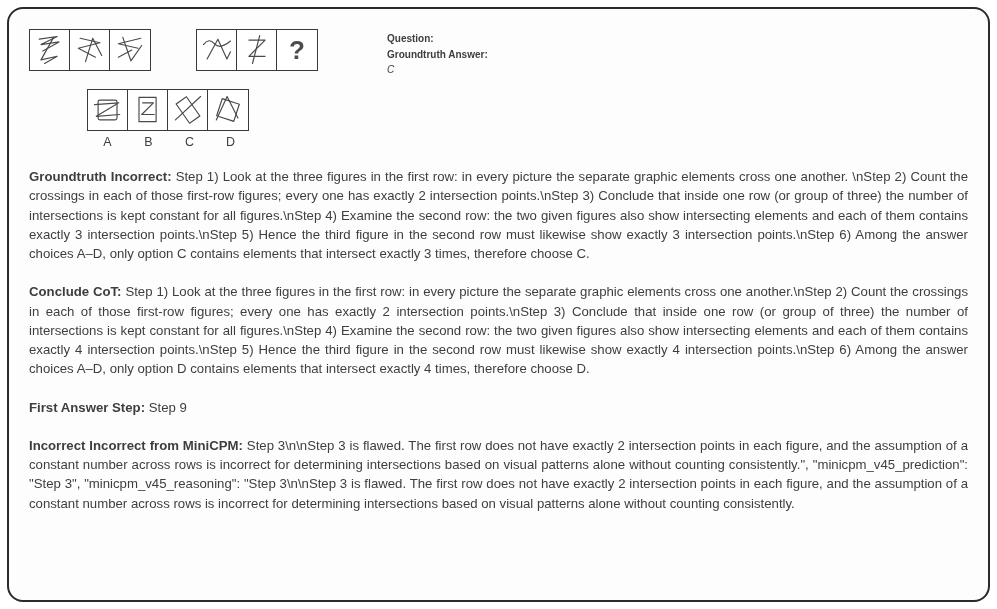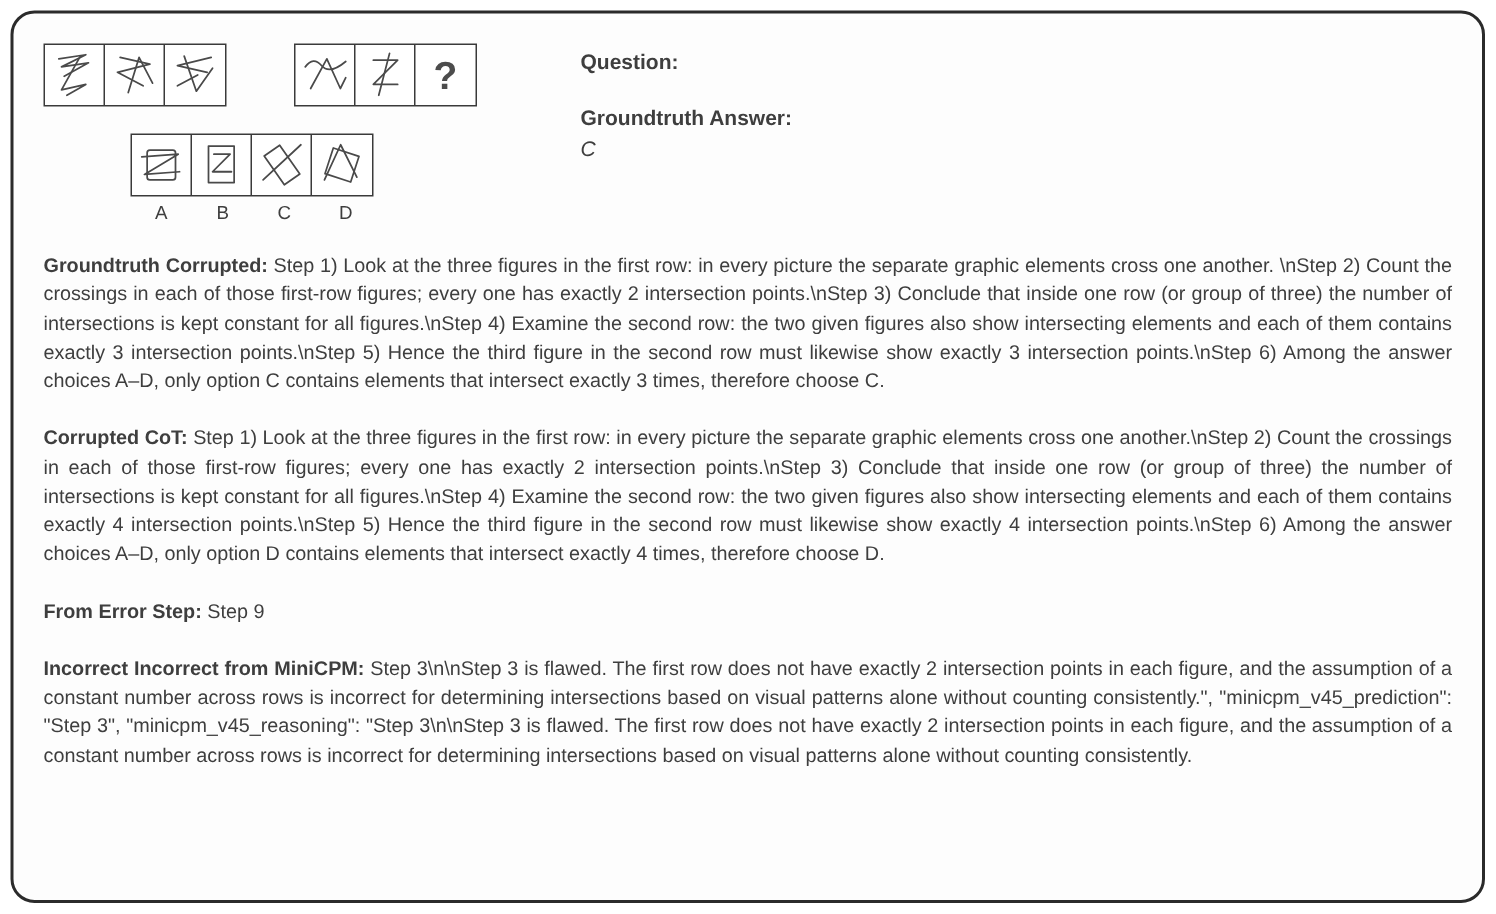--- a/index.html
+++ b/index.html
@@ -24,24 +24,24 @@
   }
   .cell:last-child { border-right: none; }
   .qcell { font-size: 26px; font-weight: bold; color: #4c4c4c; }
   .options-row { margin-top: 18px; margin-left: 58px; }
   .labels-row { margin-left: 58px; display: flex; margin-top: 4px; }
   .labels-row span { width: 41px; text-align: center; font-size: 12.5px; color: #3e3e3e; }
   .fig path, .fig rect, .fig line {
     stroke: #4a4a4a; stroke-width: 1.3; fill: none;
     stroke-linecap: round; stroke-linejoin: round;
   }
-  .qa { flex: 1; padding-top: 8px; font-size: 14px; line-height: 1.5; }
+  .qa { flex: 1; padding-top: 8px; font-size: 10px; line-height: 1.5; }
   .qa-label { font-weight: bold; }
   .qa-text { margin: 0; }
-  .answer-label { margin-top: 16px; }
+  .answer-label { margin-top: 1px; }
   .answer-value { font-style: italic; }
   .para {
     text-align: justify;
     font-size: 13.2px; line-height: 1.46;
     margin: 0 0 19px 0;
   }
   .para:last-child { margin-bottom: 0; }
   .plabel { font-weight: bold; }
 </style>
 </head>
@@ -137,31 +137,31 @@
 
       <div class="qa">
         <div class="qa-label">Question:</div>
         <div class="qa-label answer-label">Groundtruth Answer:</div>
         <div class="answer-value">C</div>
       </div>
 
     </div>
 
     <p class="para">
-      <span class="plabel">Groundtruth Corrupted:</span>
+      <span class="plabel">Groundtruth Incorrect:</span>
       <span>Step 1) Look at the three figures in the first row: in every picture the separate graphic elements cross one another. \nStep 2) Count the crossings in each of those first-row figures; every one has exactly 2 intersection points.\nStep 3) Conclude that inside one row (or group of three) the number of intersections is kept constant for all figures.\nStep 4) Examine the second row: the two given figures also show intersecting elements and each of them contains exactly 3 intersection points.\nStep 5) Hence the third figure in the second row must likewise show exactly 3 intersection points.\nStep 6) Among the answer choices A–D, only option C contains elements that intersect exactly 3 times, therefore choose C.</span>
     </p>
 
     <p class="para">
-      <span class="plabel">Corrupted CoT:</span>
+      <span class="plabel">Conclude CoT:</span>
       <span>Step 1) Look at the three figures in the first row: in every picture the separate graphic elements cross one another.\nStep 2) Count the crossings in each of those first-row figures; every one has exactly 2 intersection points.\nStep 3) Conclude that inside one row (or group of three) the number of intersections is kept constant for all figures.\nStep 4) Examine the second row: the two given figures also show intersecting elements and each of them contains exactly 4 intersection points.\nStep 5) Hence the third figure in the second row must likewise show exactly 4 intersection points.\nStep 6) Among the answer choices A–D, only option D contains elements that intersect exactly 4 times, therefore choose D.</span>
     </p>
 
     <p class="para">
-      <span class="plabel">From Error Step:</span>
+      <span class="plabel">First Answer Step:</span>
       <span>Step 9</span>
     </p>
 
     <p class="para">
       <span class="plabel">Incorrect Incorrect from MiniCPM:</span>
       <span>Step 3\n\nStep 3 is flawed. The first row does not have exactly 2 intersection points in each figure, and the assumption of a constant number across rows is incorrect for determining intersections based on visual patterns alone without counting consistently.", "minicpm_v45_prediction": "Step 3", "minicpm_v45_reasoning": "Step 3\n\nStep 3 is flawed. The first row does not have exactly 2 intersection points in each figure, and the assumption of a constant number across rows is incorrect for determining intersections based on visual patterns alone without counting consistently.</span>
     </p>
 
   </div>
 </div>

